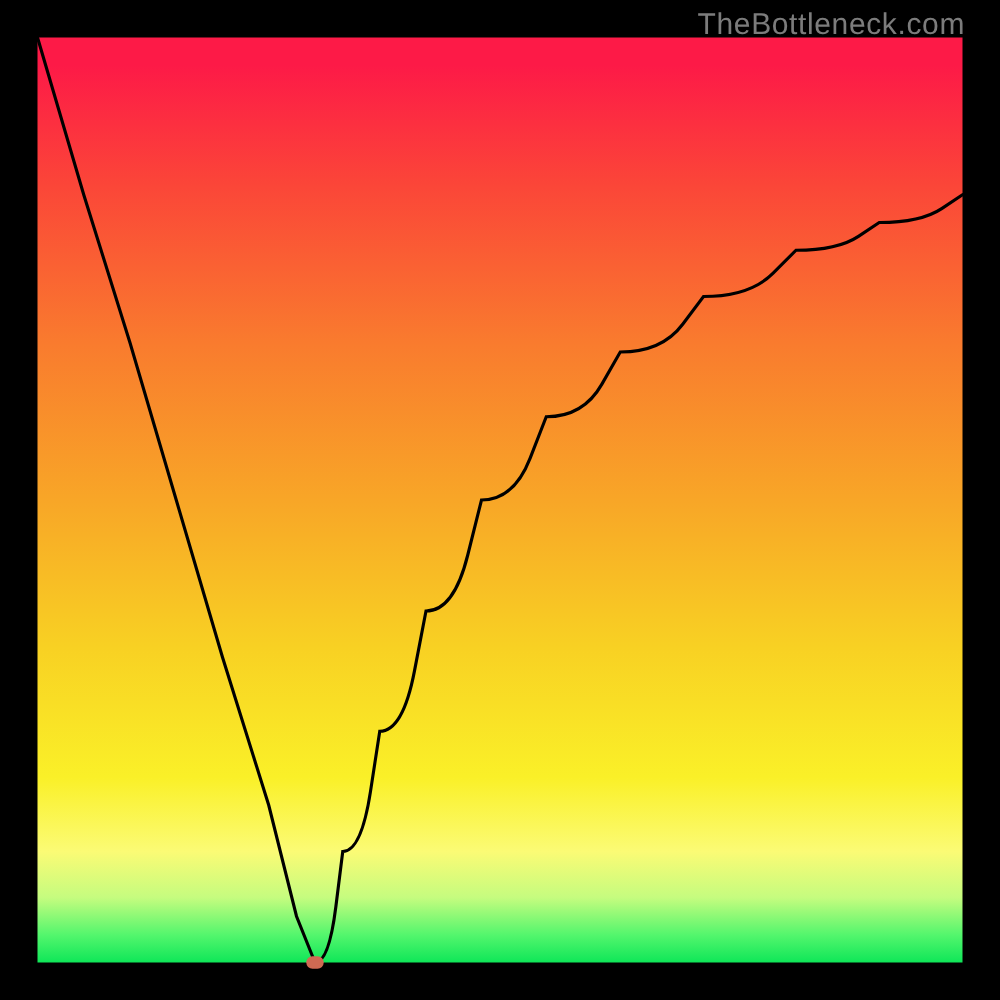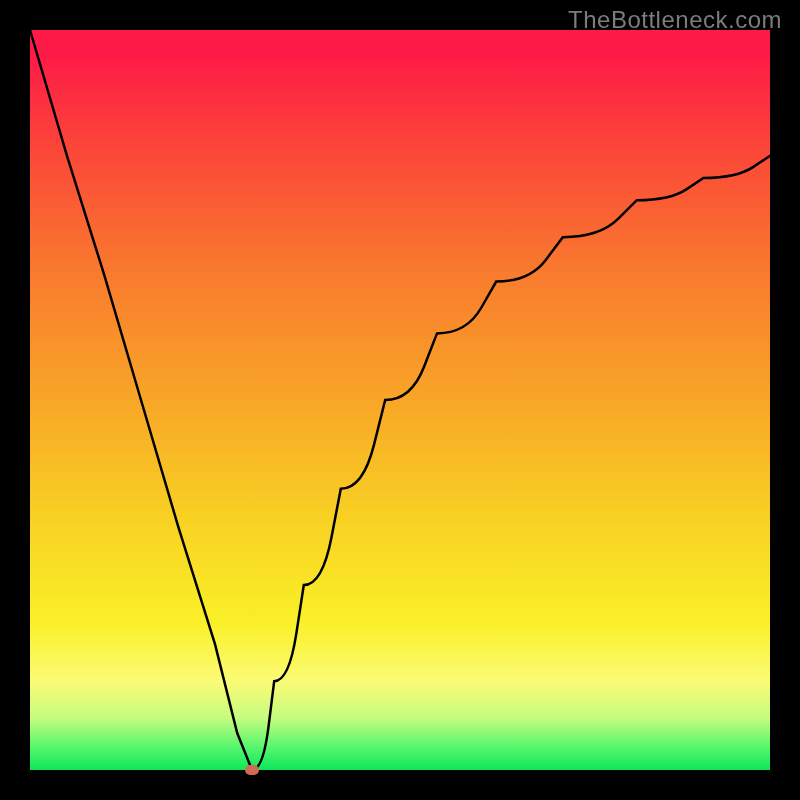--- a/index.html
+++ b/index.html
@@ -35,21 +35,21 @@
       #faf028 80%,
       #fbfb75 88%,
       #c5fc7f 93%,
       #54f66d 97%,
       #0fe658 100%
     );
   }
   .watermark {
     position: absolute;
     top: 6px;
-    right: 18px;
+    right: 28px;
     color: #7c7c7c;
     font-size: 24px;
     letter-spacing: 0.5px;
     user-select: none;
   }
   svg.curve {
     position: absolute;
     left: 0;
     top: 0;
     width: 740px;

